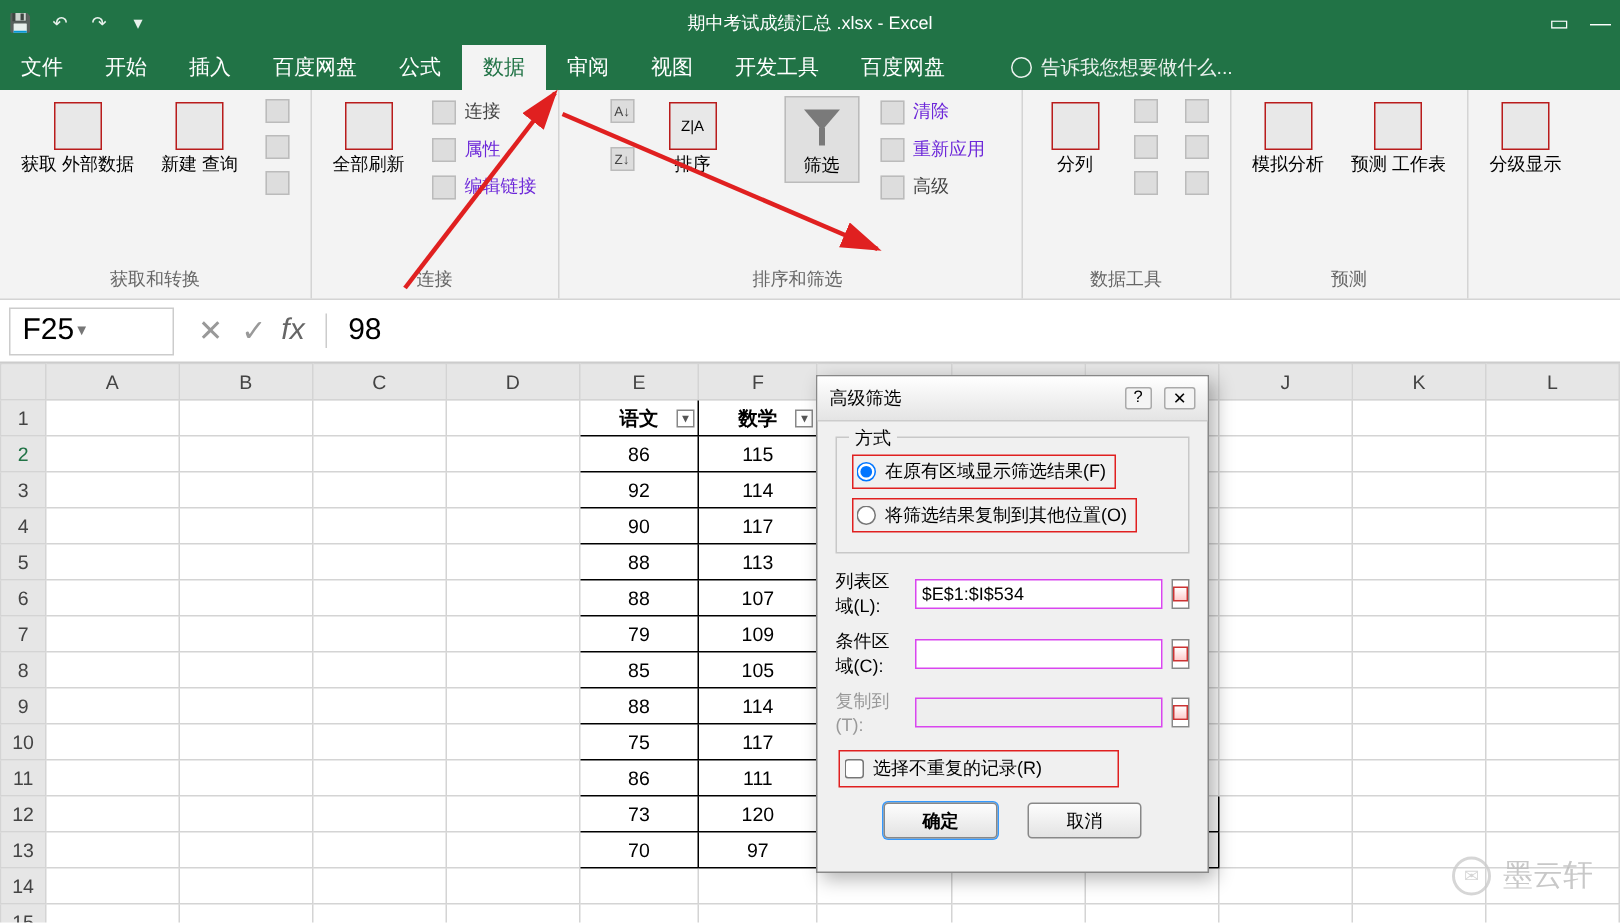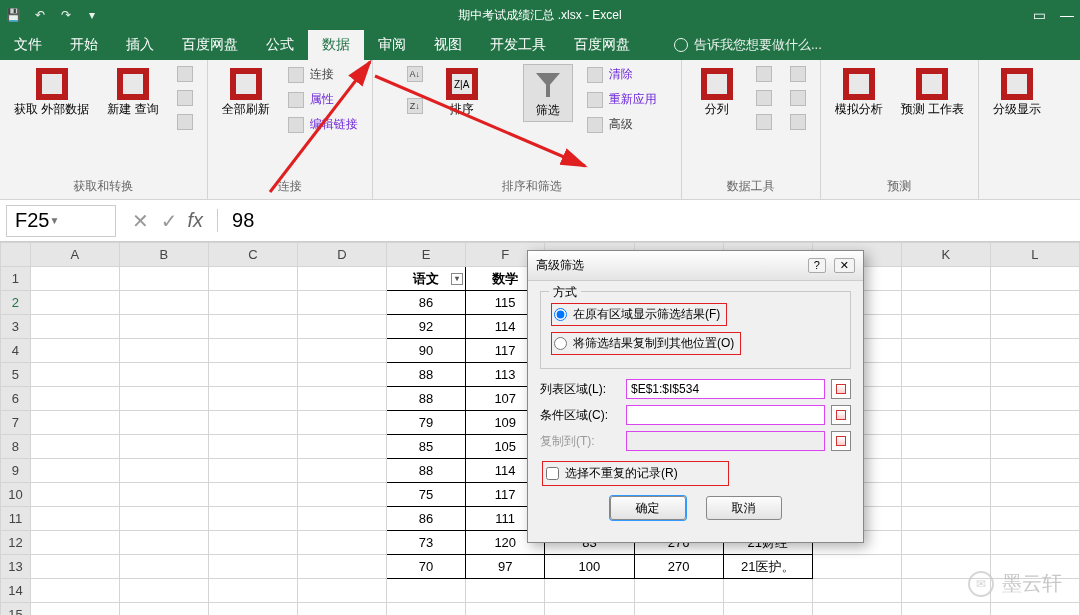--- a/index.html
+++ b/index.html
@@ -17,21 +17,21 @@
   .tabstrip .tab.active { background: #f3f3f3; color: #217346; }
   .tabstrip .tell { margin-left: 30px; display: flex; align-items: center; gap: 6px; font-size: 13px; opacity: .9; }
   .bulb { width:14px; height:14px; border:1px solid #fff; border-radius:50%; position:relative; }
 
   
   .ribbon { height: 140px; background: #f3f3f3; border-bottom: 1px solid #d4d4d4; display: flex; }
   .group { border-right: 1px solid #d4d4d4; padding: 4px 10px 0 10px; display: flex; flex-direction: column; align-items: center; }
   .group .body { flex: 1; display: flex; align-items: flex-start; gap: 10px; }
   .group .label { font-size: 12px; color: #666; padding: 2px 0 4px; }
   .bigbtn { display: flex; flex-direction: column; align-items: center; gap: 2px; padding: 4px 4px; cursor: pointer; min-width: 50px; }
-  .bigbtn .ico { width: 32px; height: 32px; background: #e8e8e8; border: 6px solid #b91c1c; }
+  .bigbtn .ico { width: 32px; height: 32px; background: #e8e8e8; border: 1px solid #b91c1c; }
   .bigbtn .txt { font-size: 12px; text-align: center; line-height: 1.2; }
   .smallstack { display: flex; flex-direction: column; gap: 4px; }
   .smallbtn { display: flex; align-items: center; gap: 6px; font-size: 12px; color: #444; padding: 2px 4px; cursor: pointer; }
   .smallbtn.disabled { color: #6d28d9; }
   .smallbtn .ico { width: 16px; height: 16px; background: #ddd; border: 1px solid #bbb; }
   .funnel { width: 32px; height: 32px; display:inline-block; position:relative; }
   .funnel::before { content:""; position:absolute; left:4px; top:4px; width:0; height:0; border-left:12px solid transparent; border-right:12px solid transparent; border-top:14px solid #7a7a7a; }
   .funnel::after { content:""; position:absolute; left:14px; top:16px; width:4px; height:12px; background:#7a7a7a; }
 
   
@@ -49,40 +49,40 @@
   .colhead th { background: #e6e6e6; font-weight: normal; color:#444; }
   .rowhead { background: #e6e6e6; color:#444; width: 30px; font-size:13px; }
   .rowhead.sel { color: #217346; }
   .corner { width:30px; background:#e6e6e6; border:1px solid #d4d4d4; }
   .colA{width:90px}.colB{width:90px}.colC{width:90px}.colD{width:90px}.colE{width:80px}.colF{width:80px}.colG{width:90px}.colH{width:90px}.colI{width:90px}.colJ{width:90px}.colK{width:90px}.colL{width:90px}
   .hdrcell { border: 1px solid #000 !important; font-weight: bold; position: relative; }
   .hdrcell .filt { position:absolute; right:2px; top:50%; transform:translateY(-50%); width:12px; height:12px; border:1px solid #888; background:#fff; display:flex;align-items:center;justify-content:center;font-size:8px;color:#555;}
   .datacell { border: 1px solid #000 !important; }
 
   
-  .dialog { position: absolute; left: 527px; top: 250px; width: 337px; background: #f0f0f0; border: 1px solid #888; box-shadow: 4px 4px 12px rgba(0,0,0,.3); font-size: 12px; }
+  .dialog { position: absolute; left: 544px; top: 250px; width: 262px; background: #f0f0f0; border: 1px solid #888; box-shadow: 4px 4px 12px rgba(0,0,0,.3); font-size: 12px; }
   .dialog .dtitle { background: linear-gradient(#fff,#e4e4e4); padding: 6px 8px; border-bottom:1px solid #ccc; display:flex; justify-content:space-between; align-items:center;}
   .dialog .dtitle .dctrl { display:flex; gap:8px; }
   .dialog .dtitle .dctrl span { border:1px solid #aaa; border-radius:2px; padding:0 5px; font-size:11px; background:#f4f4f4; cursor:pointer;}
   .dialog .dbody { padding: 10px 12px; }
   .fieldset { border:1px solid #c8c8c8; padding: 8px 10px 10px; margin-bottom:10px; position:relative;}
   .fieldset .legend { position:absolute; top:-8px; left:8px; background:#f0f0f0; padding:0 4px; }
   .radio-row { display:flex; align-items:center; gap:6px; padding:3px 0;}
   .radio-row input { margin:0; }
   .redbox { border:1.5px solid #e02020; padding:2px 6px 2px 2px; display:inline-flex; align-items:center; gap:6px;}
   .formrow { display:flex; align-items:center; gap:6px; margin:6px 0;}
   .formrow label { width:80px; }
   .formrow label.disabled { color:#999;}
   .formrow input[type=text] { flex:1; border:1px solid #d946ef; height:20px; padding:0 4px; font-size:12px;}
   .formrow .rangebtn { width:20px; height:20px; border:1px solid #888; background:#fff; display:flex;align-items:center;justify-content:center;}
   .formrow .rangebtn span{width:10px;height:10px;border:1px solid #c33; background:linear-gradient(#fff,#fcc);}
   .chkrow { padding:4px 2px;}
   .dbtns { display:flex; justify-content:center; gap:20px; padding:6px 0 12px;}
   .dbtns button { width:76px; height:24px; border:1px solid #888; background:linear-gradient(#fdfdfd,#e3e3e3); border-radius:3px; cursor:pointer; font-size:12px;}
-  .dbtns button.primary { box-shadow:0 0 0 1px #3399ff;}
+  .dbtns button.primary { box-shadow:0 0 0 1px #3399ff;font-weight:bold;}
 
   
   .arrow { position:absolute; pointer-events:none; }
 
   
   .watermark { position:absolute; right:18px; bottom:18px; color:#bbb; font-size:20px; display:flex; align-items:center; gap:8px; opacity:.8;}
   .wm-ico{width:26px;height:26px;border:2px solid #ccc;border-radius:50%;display:flex;align-items:center;justify-content:center;font-size:12px;color:#ccc;}
 </style>
 </head>
 <body>

